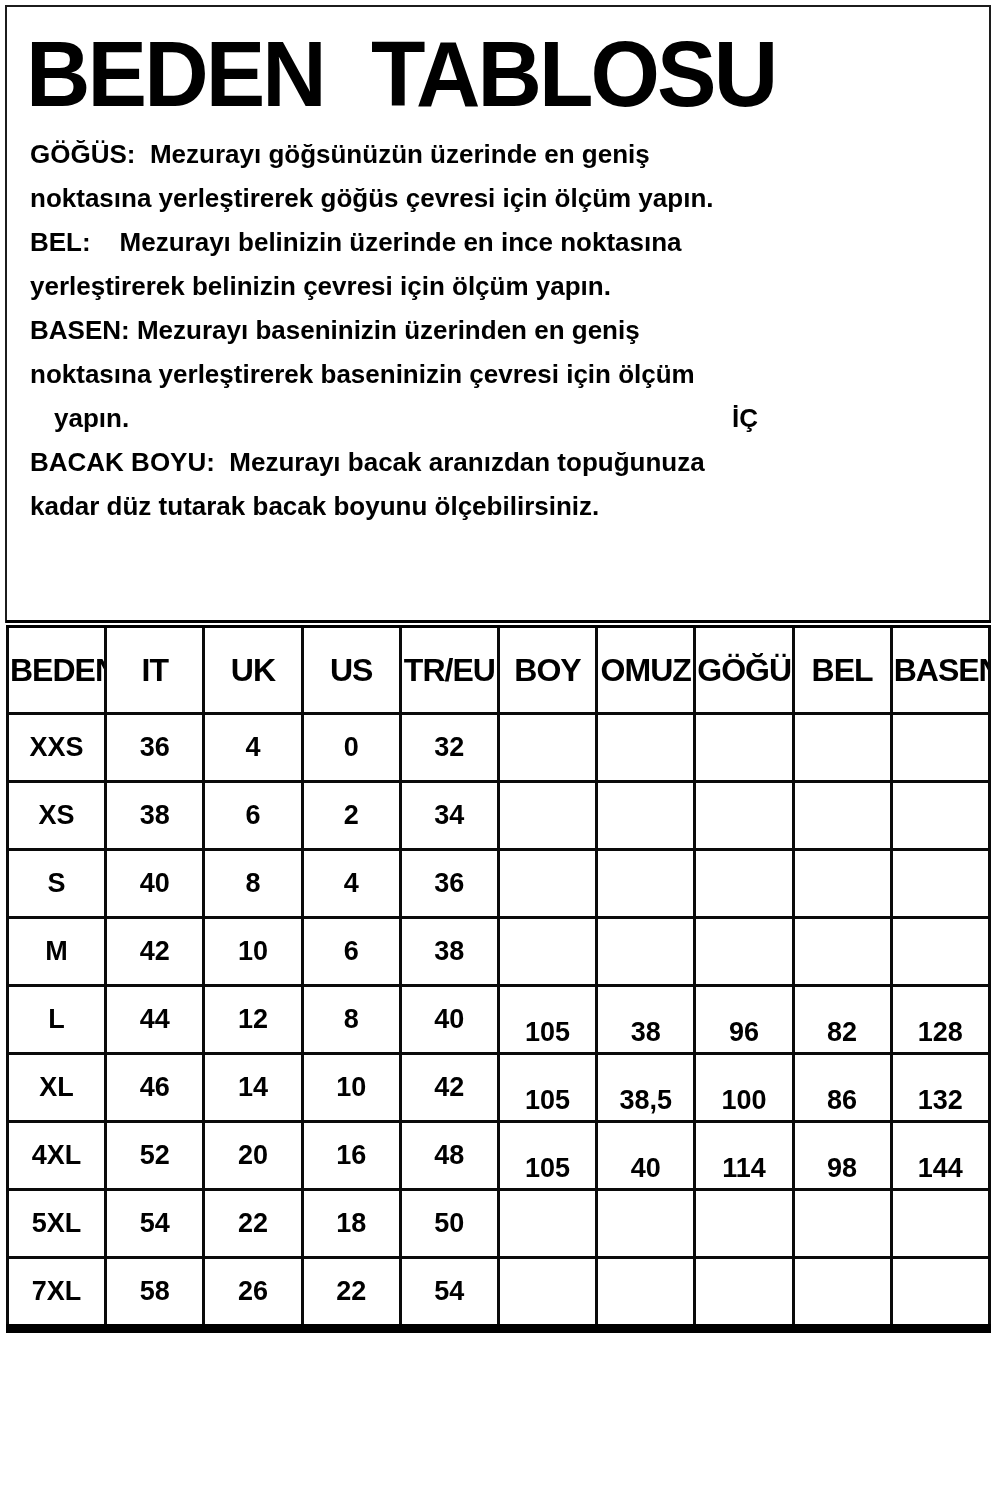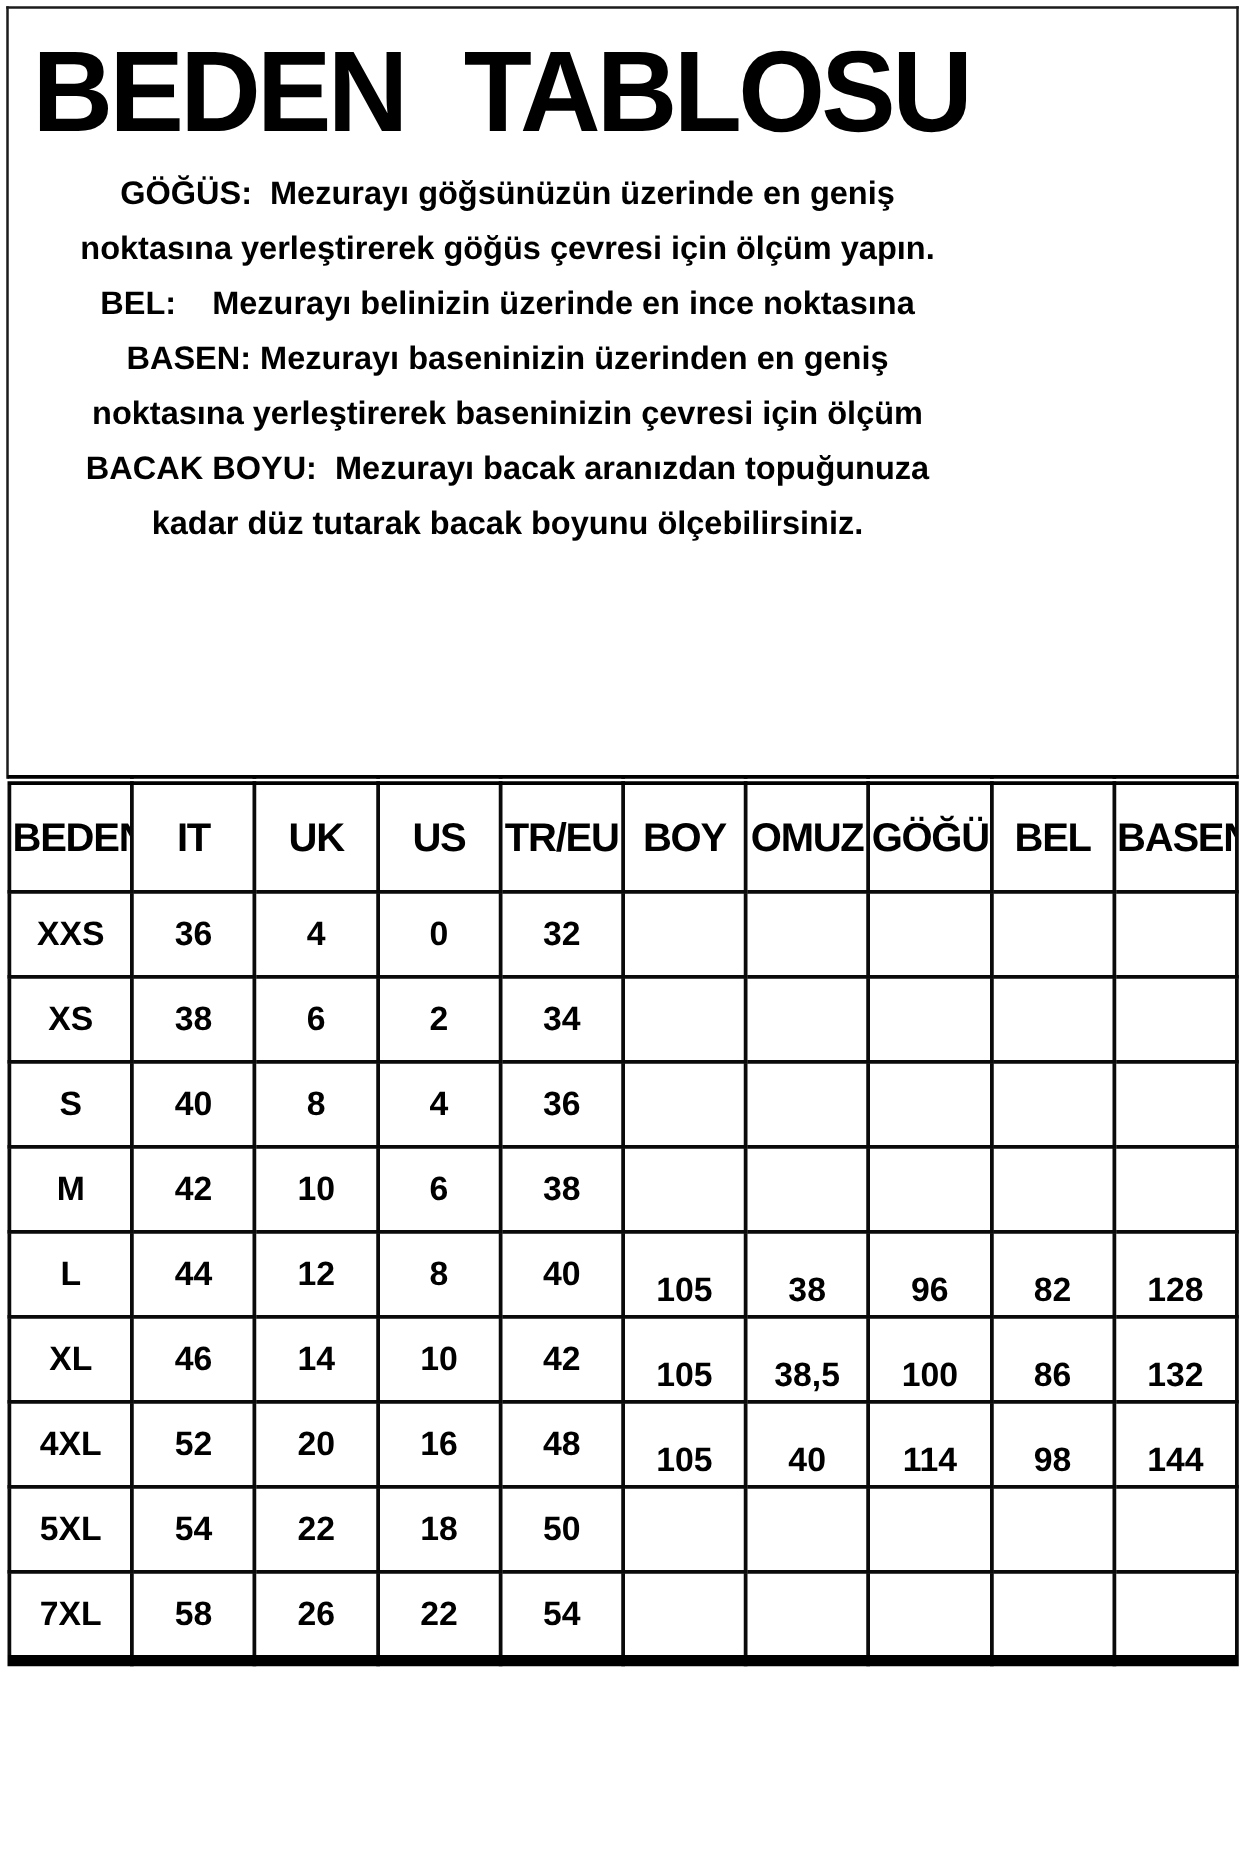--- a/index.html
+++ b/index.html
@@ -42,21 +42,21 @@
   .instructions {
     position: absolute;
     left: 30px;
     top: 132px;
     width: 752px;
   }
   .ins-line {
     font-size: 26px;
     font-weight: bold;
     line-height: 44px;
-    text-align: center;
+    text-align: left;
     white-space: pre-wrap;
   }
   .ins-split {
     display: flex;
     justify-content: space-between;
     padding: 0 24px 0 24px;
     text-align: left;
   }
   
   table.size-table {
@@ -99,22 +99,27 @@
 <body>
 
 <div class="page-frame"></div>
 
 <div class="doc-title">BEDEN TABLOSU</div>
 
 <div class="instructions">
   <div class="ins-line">GÖĞÜS:  Mezurayı göğsünüzün üzerinde en geniş</div>
   <div class="ins-line">noktasına yerleştirerek göğüs çevresi için ölçüm yapın.</div>
   <div class="ins-line">BEL:    Mezurayı belinizin üzerinde en ince noktasına</div>
+  <div class="ins-line">yerleştirerek belinizin çevresi için ölçüm yapın.</div>
   <div class="ins-line">BASEN: Mezurayı baseninizin üzerinden en geniş</div>
   <div class="ins-line">noktasına yerleştirerek baseninizin çevresi için ölçüm</div>
+  <div class="ins-line ins-split">
+    <span>yapın.</span>
+    <span>İÇ</span>
+  </div>
   <div class="ins-line">BACAK BOYU:  Mezurayı bacak aranızdan topuğunuza</div>
   <div class="ins-line">kadar düz tutarak bacak boyunu ölçebilirsiniz.</div>
 </div>
 
 <table class="size-table">
   <thead>
     <tr id="header-row">
         <th>BEDEN</th>
         <th>IT</th>
         <th>UK</th>

